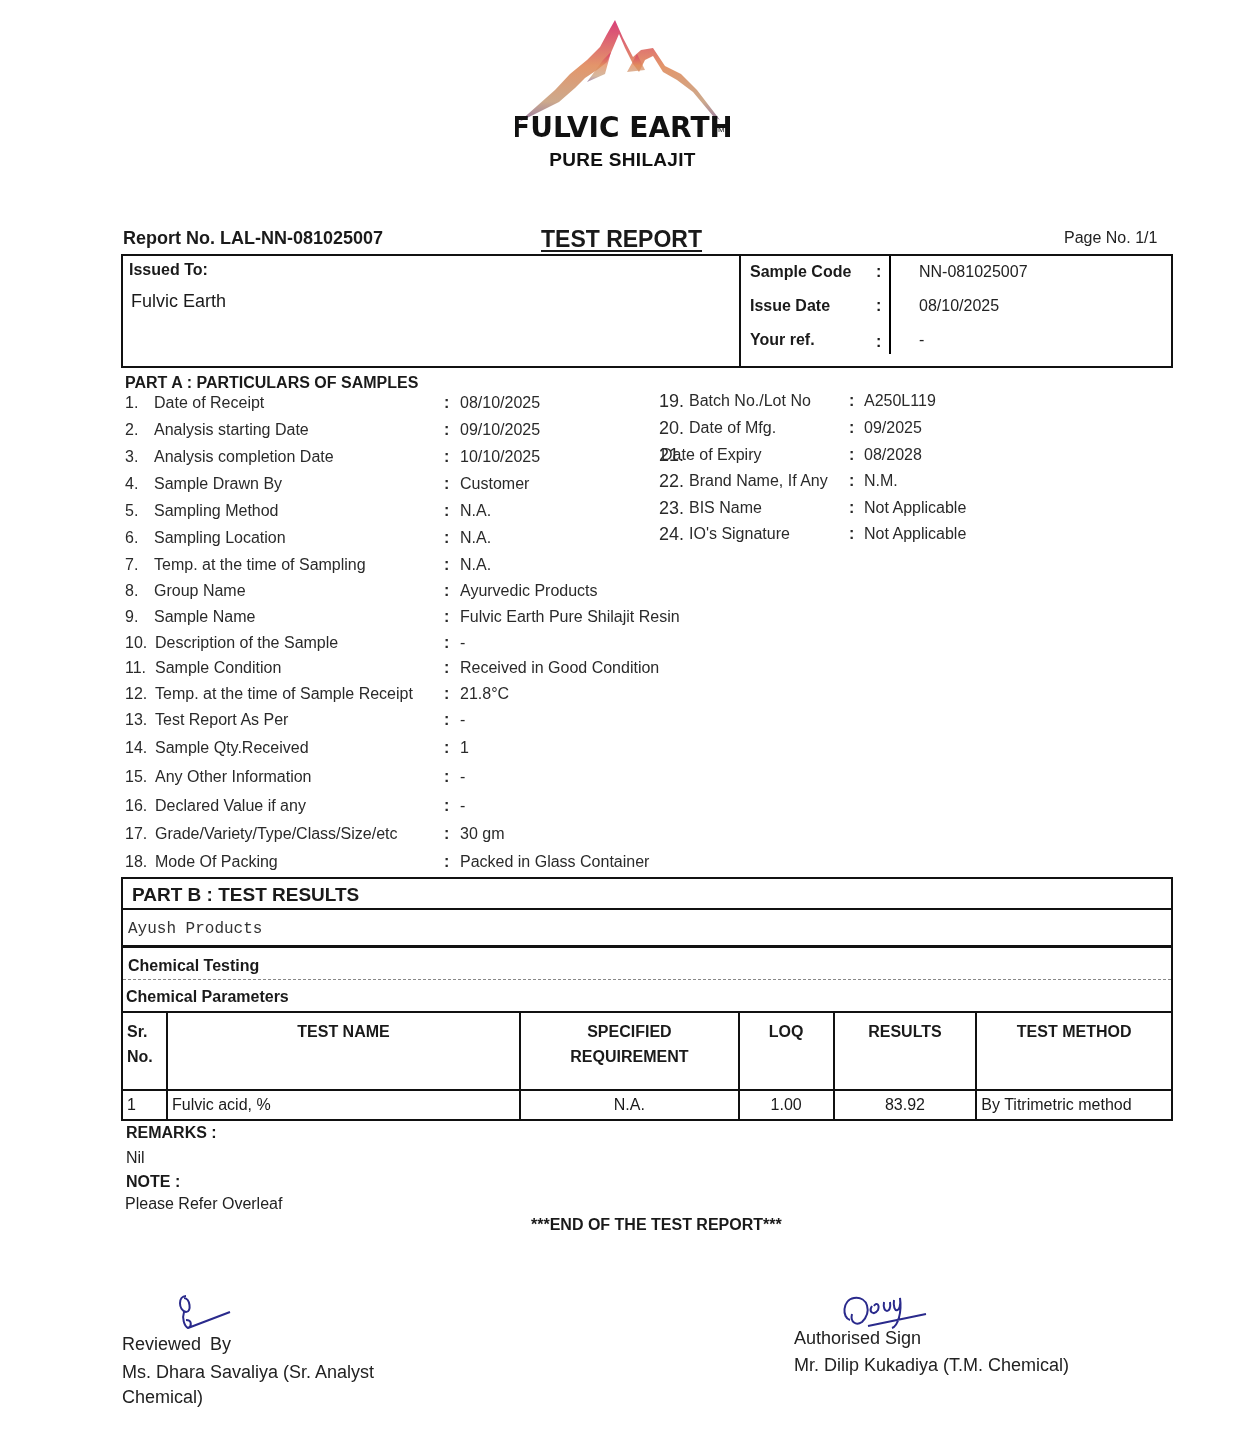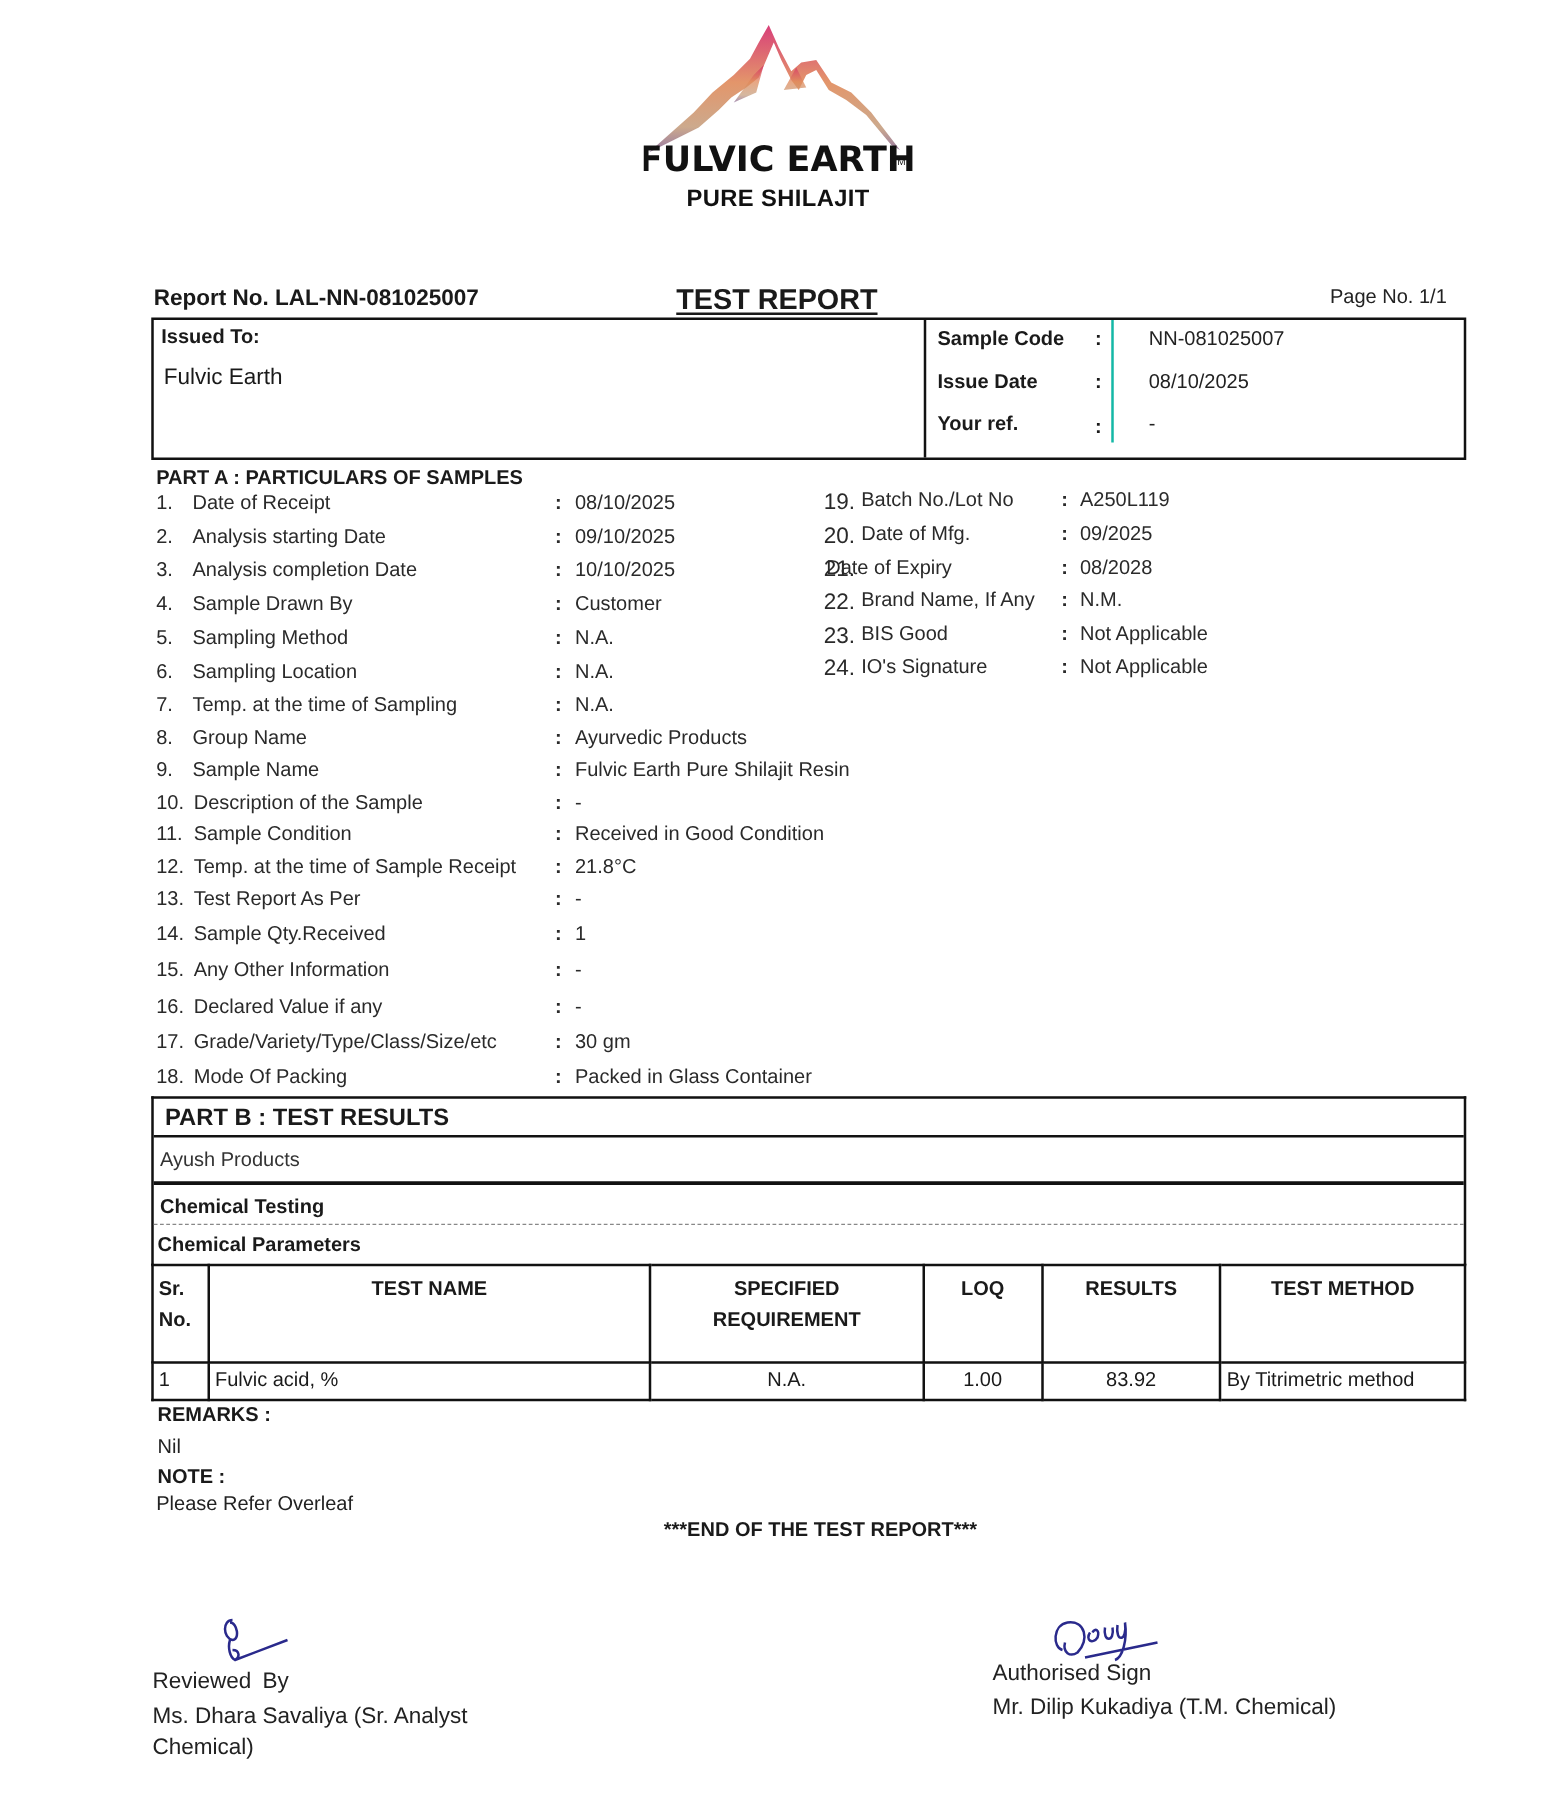--- a/index.html
+++ b/index.html
@@ -15,37 +15,37 @@
   
   .report-no { left: 123px; top: 228px; font-size: 18px; font-weight: bold; color: #1a1a1a; text-align: right; }
   .report-title { left: 541px; top: 226px; font-size: 23px; font-weight: bold; text-decoration: underline; text-decoration-thickness: 2px; text-underline-offset: 3px; }
   .page-no { left: 1064px; top: 229px; font-size: 16px; color: #222; }
 
   
   .issued-box { left: 121px; top: 254px; width: 1052px; height: 114px; border: 2px solid #111; }
   .issued-left { position: absolute; left: 0; top: 0; width: 618px; height: 110px; border-right: 2px solid #111; }
   .issued-label { position: absolute; left: 6px; top: 5px; font-weight: bold; font-size: 16px; }
   .issued-value { position: absolute; left: 8px; top: 35px; font-size: 18px; }
-  .issued-mid { position: absolute; left: 618px; top: 0; width: 150px; height: 98px; border-right: 2px solid #14b8a6; }
+  .issued-mid { position: absolute; left: 618px; top: 0; width: 150px; height: 98px; border-right: 2px solid #000000; }
   .meta-row-label { position: absolute; left: 9px; font-weight: bold; font-size: 16px; }
   .meta-colon { position: absolute; left: 135px; font-weight: bold; font-size: 16px; }
   .meta-value { position: absolute; left: 796px; font-size: 16px; color: #222; }
 
   
   .part-a-title { left: 125px; top: 374px; font-size: 16px; font-weight: bold; }
   .pa-row { position: absolute; font-size: 16px; color: #2a2a2a; }
   .pa-num { position: absolute; }
   .pa-label { position: absolute; }
   .pa-colon { position: absolute; font-weight: bold; }
   .pa-val { position: absolute; }
 
   
   .part-b { left: 121px; top: 877px; width: 1052px; border: 2px solid #111; border-bottom: none; }
   .pb-title { height: 31px; border-bottom: 2px solid #111; padding-left: 9px; font-size: 19px; font-weight: bold; line-height: 31px; }
-  .pb-group { height: 38px; border-bottom: 3px solid #111; padding-left: 5px; font-size: 16px; line-height: 38px; color: #333; }
+  .pb-group { height: 38px; border-bottom: 3px solid #111; padding-left: 5px; font-size: 16px; line-height: 38px; color: #333; font-family: Liberation Mono, monospace; }
   .pb-sub1 { height: 32px; padding-left: 5px; font-size: 16px; font-weight: bold; line-height: 36px; border-bottom: 1px dashed #888; }
   .pb-sub2 { height: 32px; padding-left: 3px; font-size: 16px; font-weight: bold; line-height: 34px; }
 
   table.results { position: absolute; left: 121px; top: 1011px; width: 1052px; border-collapse: collapse; }
   table.results th, table.results td { border: 2px solid #111; font-size: 16px; }
   table.results th { height: 78px; vertical-align: top; font-weight: bold; padding-top: 6px; line-height: 25px; }
   table.results td { height: 30px; }
   .c-sr { width: 45px; text-align: left; padding-left: 4px; }
   .c-name { width: 354px; }
   .c-spec { width: 219px; }
@@ -246,21 +246,21 @@
       <span class="pa-val" style="left:864px;white-space:nowrap">08/2028</span>
     </div>
     <div class="pa-row" style="left: 0px; top: 472px;">
       <span class="pa-num" style="left:659px;font-size:18px;top:-1px">22.</span>
       <span class="pa-label" style="left:689px;white-space:nowrap">Brand Name, If Any</span>
       <span class="pa-colon" style="left:849px">:</span>
       <span class="pa-val" style="left:864px;white-space:nowrap">N.M.</span>
     </div>
     <div class="pa-row" style="left: 0px; top: 499px;">
       <span class="pa-num" style="left:659px;font-size:18px;top:-1px">23.</span>
-      <span class="pa-label" style="left:689px;white-space:nowrap">BIS Good</span>
+      <span class="pa-label" style="left:689px;white-space:nowrap">BIS Name</span>
       <span class="pa-colon" style="left:849px">:</span>
       <span class="pa-val" style="left:864px;white-space:nowrap">Not Applicable</span>
     </div>
     <div class="pa-row" style="left: 0px; top: 525px;">
       <span class="pa-num" style="left:659px;font-size:18px;top:-1px">24.</span>
       <span class="pa-label" style="left:689px;white-space:nowrap">IO's Signature</span>
       <span class="pa-colon" style="left:849px">:</span>
       <span class="pa-val" style="left:864px;white-space:nowrap">Not Applicable</span>
     </div>
   </div>

